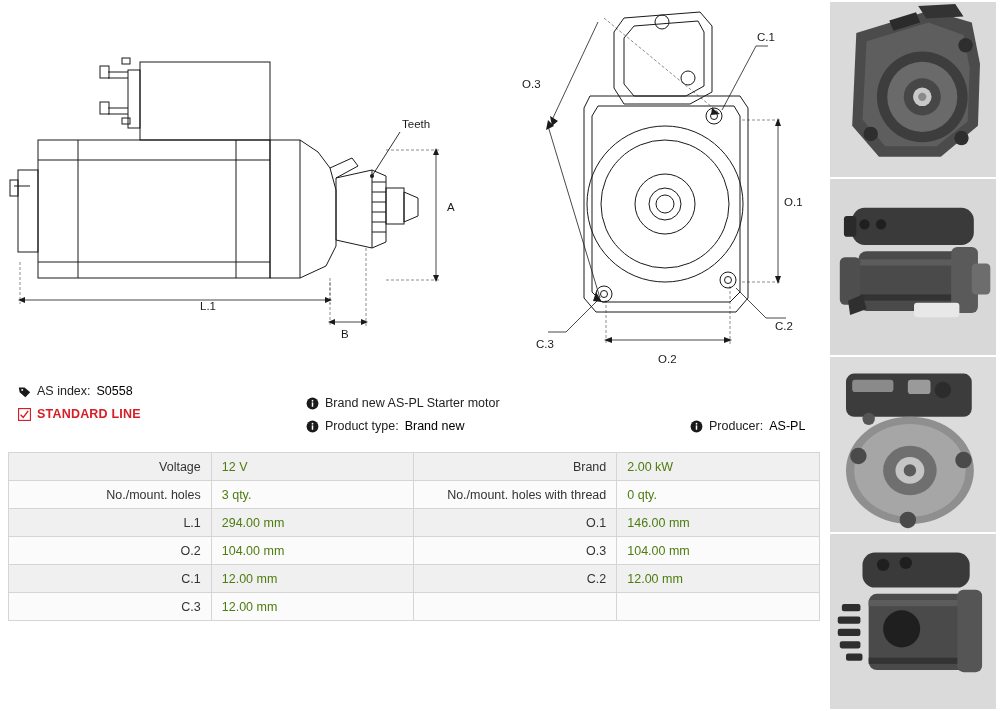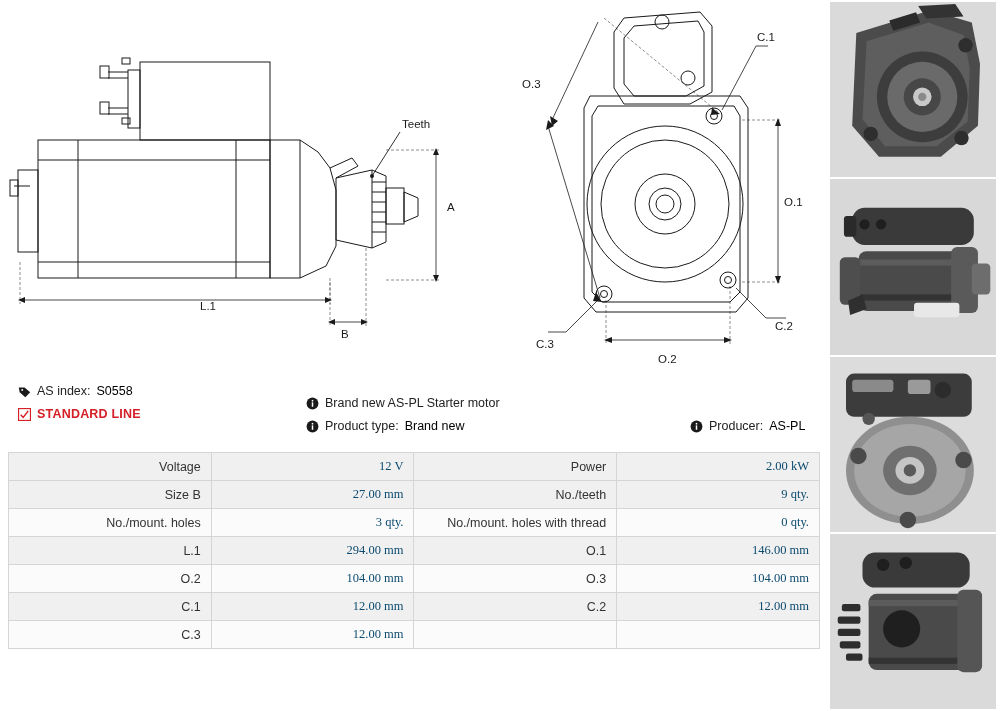--- a/index.html
+++ b/index.html
@@ -121,24 +121,23 @@
     padding: 6px 10px;
     height: 28px;
     vertical-align: middle;
   }
   td.k {
     text-align: right;
     color: #333;
     width: 203px;
   }
   td.v {
-    text-align: right;
-    color: #0c4a6e;
+    text-align: left;
+    color: #4d7c0f;
     width: 203px;
-    font-family: Liberation Serif, serif;
   }
   tr.alt td { background: #f0f0f0; }
   tr.norm td { background: #fbfbfb; }
   td.empty { background: #fbfbfb !important; }
 
   
   .ph-svg { width: 100%; height: 100%; display: block; }
 </style>
 </head>
 <body>
@@ -338,28 +337,22 @@
     </div>
 
   </div>
 
   <div class="spec-wrap">
     <table class="spec">
       <tbody>
         <tr class="alt">
           <td class="k">Voltage</td>
           <td class="v">12 V</td>
-          <td class="k">Power</td>
+          <td class="k">Brand</td>
           <td class="v">2.00 kW</td>
-        </tr>
-        <tr class="alt">
-          <td class="k">Size B</td>
-          <td class="v">27.00 mm</td>
-          <td class="k">No./teeth</td>
-          <td class="v">9 qty.</td>
         </tr>
         <tr class="norm">
           <td class="k">No./mount. holes</td>
           <td class="v">3 qty.</td>
           <td class="k">No./mount. holes with thread</td>
           <td class="v">0 qty.</td>
         </tr>
         <tr class="alt">
           <td class="k">L.1</td>
           <td class="v">294.00 mm</td>

